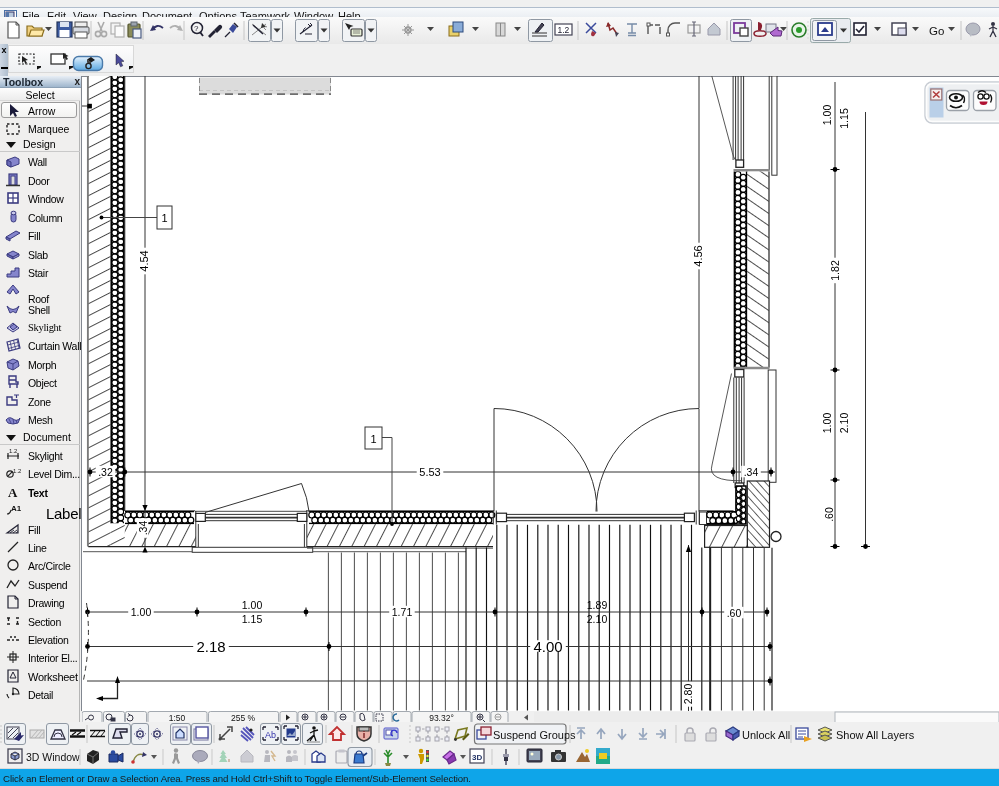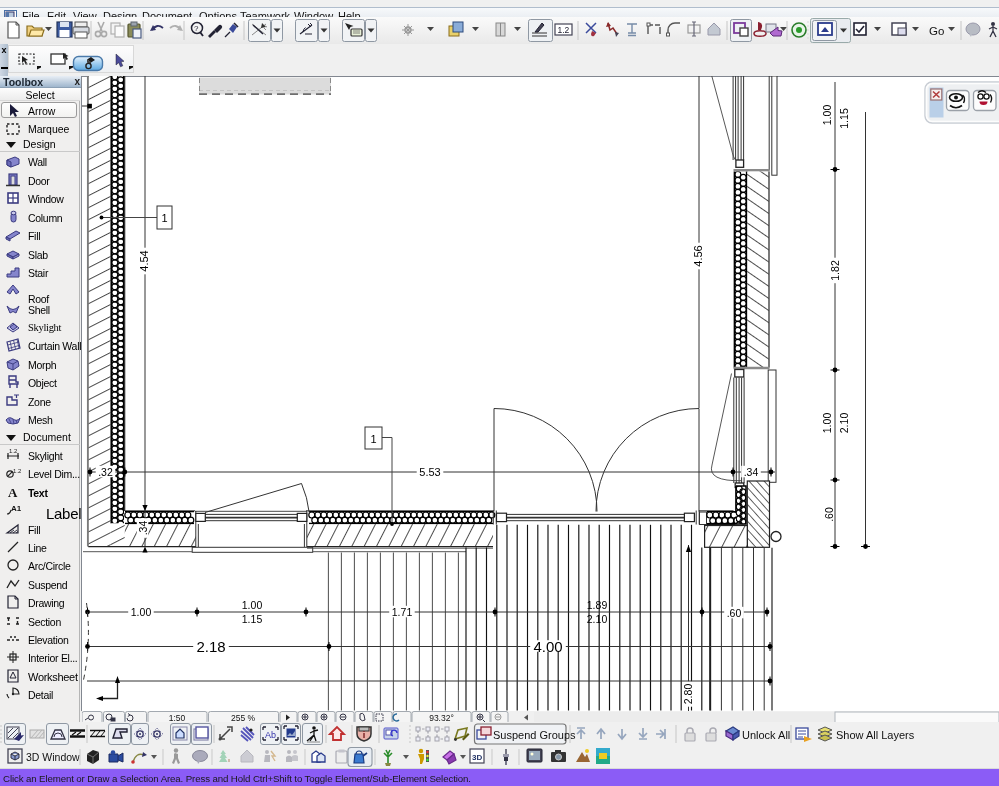--- a/index.html
+++ b/index.html
@@ -4,21 +4,21 @@
 html,body{width:999px;height:786px;overflow:hidden;font-family:"Liberation Sans",sans-serif;background:#f0f0f0;}
 .abs{position:absolute;}
 #menubar{left:0;top:0;width:999px;height:17px;background:linear-gradient(#f7f9fb,#e3e8ee);border-top:1px solid #b0bdcd;border-bottom:1px solid #cfd6de;margin-top:7px;}
 #menubar span{position:absolute;top:2px;font-size:11px;color:#111;}
 #row3{left:0;top:44px;width:999px;height:32px;background:#f0f0f0;}
 #row3panel{left:8px;top:45px;width:126px;height:28px;background:linear-gradient(#fdfdfd,#eef0f2);border:1px solid #d8d8d8;}
 #dockstrip{left:0;top:44px;width:8px;height:32px;background:linear-gradient(90deg,#cfd8e4,#aebdcd);}
 #toolbox{left:0;top:76px;width:80px;height:646px;background:#f0efee;border-right:1px solid #b5b5b5;}
 #tbxhead{left:0;top:76px;width:84px;height:12px;background:linear-gradient(#e8eef5,#9fb6cd);border-bottom:1px solid #8ba0b5;}
 #tbxhead b{position:absolute;left:3px;top:0px;font-size:10.5px;color:#1a2430;letter-spacing:0;}
-#statusbar{left:0;top:768px;width:999px;height:18px;background:#8b5cf6;border-top:1px solid #dadada;}
+#statusbar{left:0;top:768px;width:999px;height:18px;background:#0ea5e9;border-top:1px solid #dadada;}
 #statusbar div{position:absolute;left:3px;top:4px;font-size:9.7px;letter-spacing:-0.12px;color:#1a1a1a;}
 </style></head><body>
 <div id="menubar" class="abs">
     <svg style="position:absolute;left:4px;top:2px" width="13" height="13">
       <rect x="0.5" y="0.5" width="12" height="12" fill="#fff" stroke="#4a6fa5"></rect>
       <rect x="2" y="2" width="8" height="9" fill="#b8c8dc" stroke="#336"></rect>
       <rect x="2" y="2" width="3" height="9" fill="#5577aa"></rect>
     </svg>
     <span style="left:22px">File</span>
     <span style="left:47px">Edit</span>

